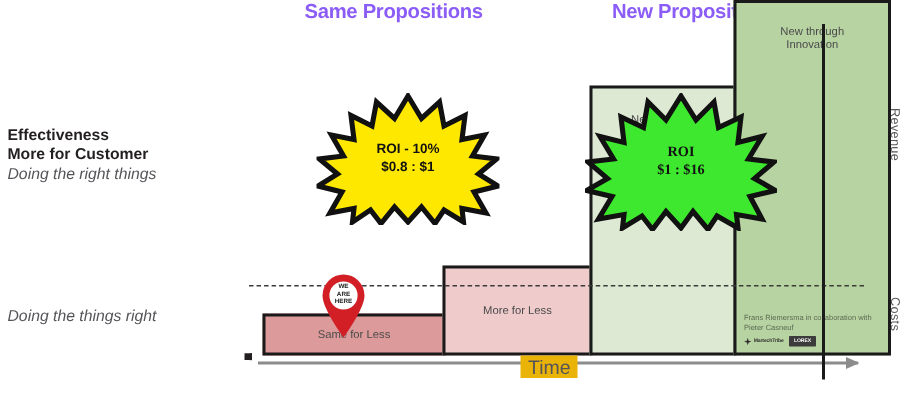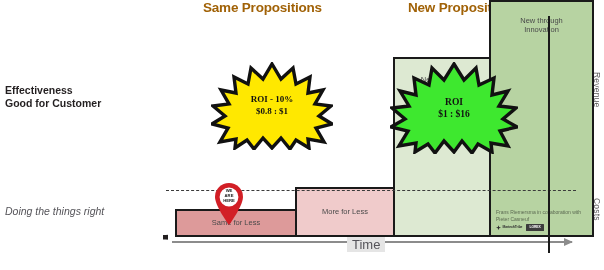--- a/index.html
+++ b/index.html
@@ -16,21 +16,21 @@
     color: #231f20;
   }
 
   
   .col-header {
     position: absolute;
     top: 0px;
     font-size: 13.5px;
     font-weight: bold;
     letter-spacing: -0.2px;
-    color: #a16207;
+    color: #8b5cf6;
     white-space: nowrap;
   }
   #hdr-same { left: 203px; }
   #hdr-new  { left: 408px; }
 
   
   .cat-block {
     position: absolute;
     left: 5px;
     width: 150px;
@@ -108,21 +108,21 @@
     width: 122px;
     height: 28px;
     background: #dd9a9a;
     align-items: center;
   }
   
   #bar-more-for-less {
     left: 123px;
     bottom: 16px;
     width: 100px;
-    height: 50px;
+    height: 60px;
     background: #f0cbcb;
     align-items: center;
   }
   
   #bar-improvement {
     left: 221px;
     bottom: 16px;
     width: 98px;
     height: 180px;
     background: #dde9d2;
@@ -208,21 +208,21 @@
     border-top: 4.5px solid transparent;
     border-bottom: 4.5px solid transparent;
     border-left: 9px solid #8c8c8c;
   }
   #time-label {
     position: absolute;
     left: 175px;
     bottom: 1px;
     font-size: 13px;
     color: #55545a;
-    background: #e5e5e5;
+    background: #eab308;
     padding: 0 5px;
   }
 
   
   #y-axis {
     position: absolute;
     right: 22px;
     top: 8px;
     width: 2px;
     height: 237px;
@@ -253,21 +253,20 @@
     font-weight: bold;
     color: #111111;
     line-height: 1.3;
     white-space: pre-line;
   }
   #burst-yellow {
     left: 211px;
     top: 62px;
     width: 122px;
     height: 88px;
-    font-family: Liberation Serif, serif;
   }
   #burst-yellow .burst-text { font-size: 9px; }
   #burst-green {
     left: 390px;
     top: 62px;
     width: 128px;
     height: 92px;
   }
   #burst-green .burst-text { font-size: 9.5px; font-family: Liberation Serif, serif; }
 
@@ -294,21 +293,22 @@
   }
 </style>
 </head>
 <body>
 
 <div class="col-header" id="hdr-same">Same Propositions</div>
 <div class="col-header" id="hdr-new">New Propositions</div>
 
 <div class="cat-block" id="cat-effectiveness">
   <span class="cat-l1">Effectiveness</span>
-  <span class="cat-l2">Good for Customer</span>
+  <span class="cat-l2">More for Customer</span>
+  <span class="cat-l3">Doing the right things</span>
 </div>
 
 <div class="cat-block" id="cat-efficiency">
   <span class="cat-l3">Doing the things right</span>
 </div>
 
 <span class="brace" id="brace-top">{</span>
 <span class="brace" id="brace-bottom">{</span>
 
 <div id="plot">

